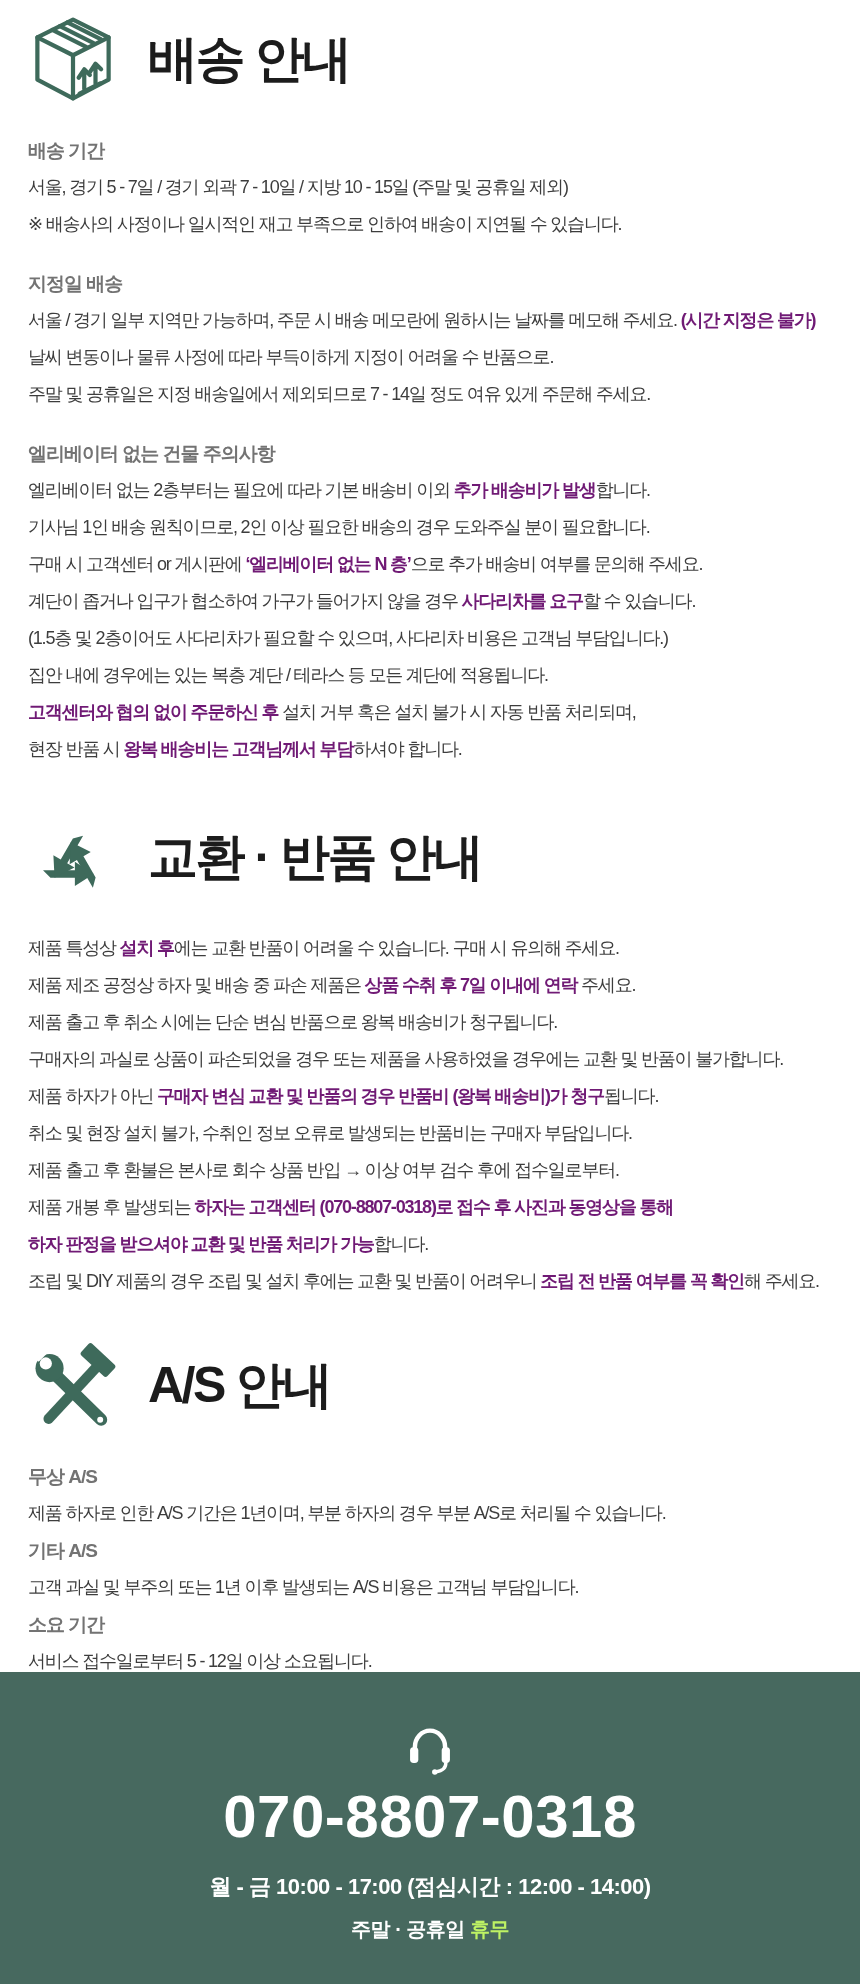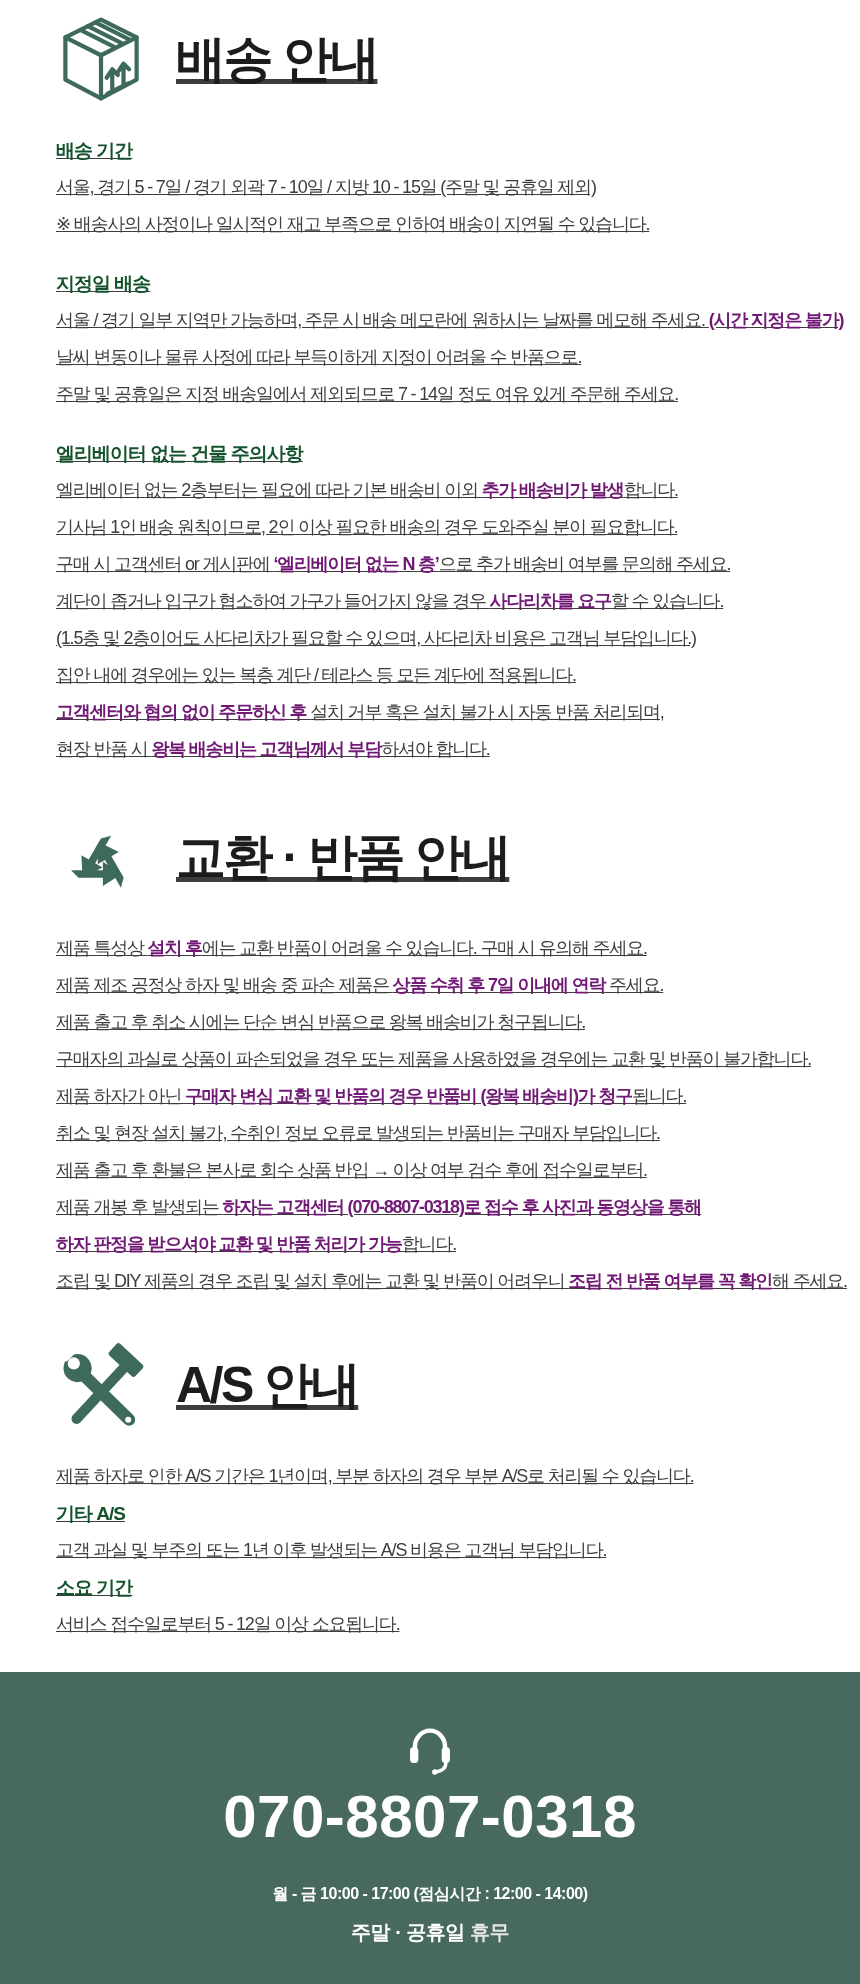--- a/index.html
+++ b/index.html
@@ -4,34 +4,34 @@
 <style>
   * { box-sizing: border-box; }
   html, body { margin: 0; padding: 0; }
   body {
     width: 860px; height: 1984px;
     background: #ffffff;
     font-family: "Liberation Sans", "DejaVu Sans", sans-serif;
     color: #3d3d3d;
     overflow: hidden;
   }
-  .main { height: 1672px; padding: 14px 56px 0; overflow: hidden; text-decoration: underline; }
+  .main { height: 1672px; padding: 14px 28px 0; overflow: hidden; }
 
   .sec-head { display: flex; align-items: center; gap: 30px; margin-bottom: 28px; }
   .sec-head .icon { width: 90px; height: 90px; flex: 0 0 auto; display: flex; align-items: center; justify-content: center; }
   .sec-head .icon svg { width: 90px; height: 90px; }
   h1.sec-title {
     margin: 0; font-size: 50px; font-weight: 800; color: #1c1c1c;
     letter-spacing: -2.5px; line-height: 1.1; white-space: nowrap;
   }
 
   .block { margin-top: 22px; }
   .block.first { margin-top: 0; }
   h2.sub {
-    margin: 0; font-size: 19px; font-weight: 700; color: #14532d;
+    margin: 0; font-size: 19px; font-weight: 700; color: #737373;
     line-height: 37px; letter-spacing: -1px; white-space: nowrap;
   }
   p.line {
     margin: 0; font-size: 18px; line-height: 37px; color: #3d3d3d;
     letter-spacing: -1.2px; white-space: nowrap;
   }
   .red { color: #701a75; font-weight: 700; }
 
   #sec-exchange { margin-top: 44px; }
   #sec-as { margin-top: 40px; }
@@ -40,28 +40,28 @@
   footer.contact {
     height: 384px; background: #47695f;
     display: flex; flex-direction: column; align-items: center;
   }
   .headset { margin-top: 38px; width: 66px; height: 66px; }
   .phone {
     margin-top: 8px; color: #ffffff; font-size: 60px; font-weight: 800;
     letter-spacing: 0.5px; line-height: 1.1; white-space: nowrap;
   }
   .hours {
-    margin-top: 34px; color: #ffffff; font-size: 16px; font-weight: 600;
+    margin-top: 22px; color: #ffffff; font-size: 22px; font-weight: 600;
     letter-spacing: -0.5px; white-space: nowrap;
   }
   .closed {
     margin-top: 14px; color: #ffffff; font-size: 20px; font-weight: 600;
     letter-spacing: -0.5px; white-space: nowrap;
   }
-  .closed .red-footer { color: #e5e5e5; font-weight: 700; font-family: Liberation Serif, serif; }
+  .closed .red-footer { color: #bef264; font-weight: 700; font-family: Liberation Serif, serif; }
 </style>
 </head>
 <body>
 
 <div class="main">
 
   <section id="sec-shipping">
     <div class="sec-head">
       <span class="icon">
         <svg viewBox="0 0 96 96" fill="none" stroke="#3e6a5b" stroke-width="4.5" stroke-linejoin="round" stroke-linecap="round">
@@ -150,20 +150,21 @@
             <circle cx="19" cy="25" r="6.5"></circle>
             <rect x="2" y="6" width="17" height="13" transform="rotate(45 10 12)"></rect>
             <circle cx="77" cy="85" r="3.2"></circle>
           </g>
         </svg>
       </span>
       <h1 class="sec-title">A/S 안내</h1>
     </div>
 
     <div class="block">
+      <h2 class="sub">무상 A/S</h2>
       <p class="line"><span>제품 하자로 인한 A/S 기간은 1년이며, 부분 하자의 경우 부분 A/S로 처리될 수 있습니다.</span></p>
     </div>
     <div class="block">
       <h2 class="sub">기타 A/S</h2>
       <p class="line"><span>고객 과실 및 부주의 또는 1년 이후 발생되는 A/S 비용은 고객님 부담입니다.</span></p>
     </div>
     <div class="block">
       <h2 class="sub">소요 기간</h2>
       <p class="line"><span>서비스 접수일로부터 5 - 12일 이상 소요됩니다.</span></p>
     </div>

